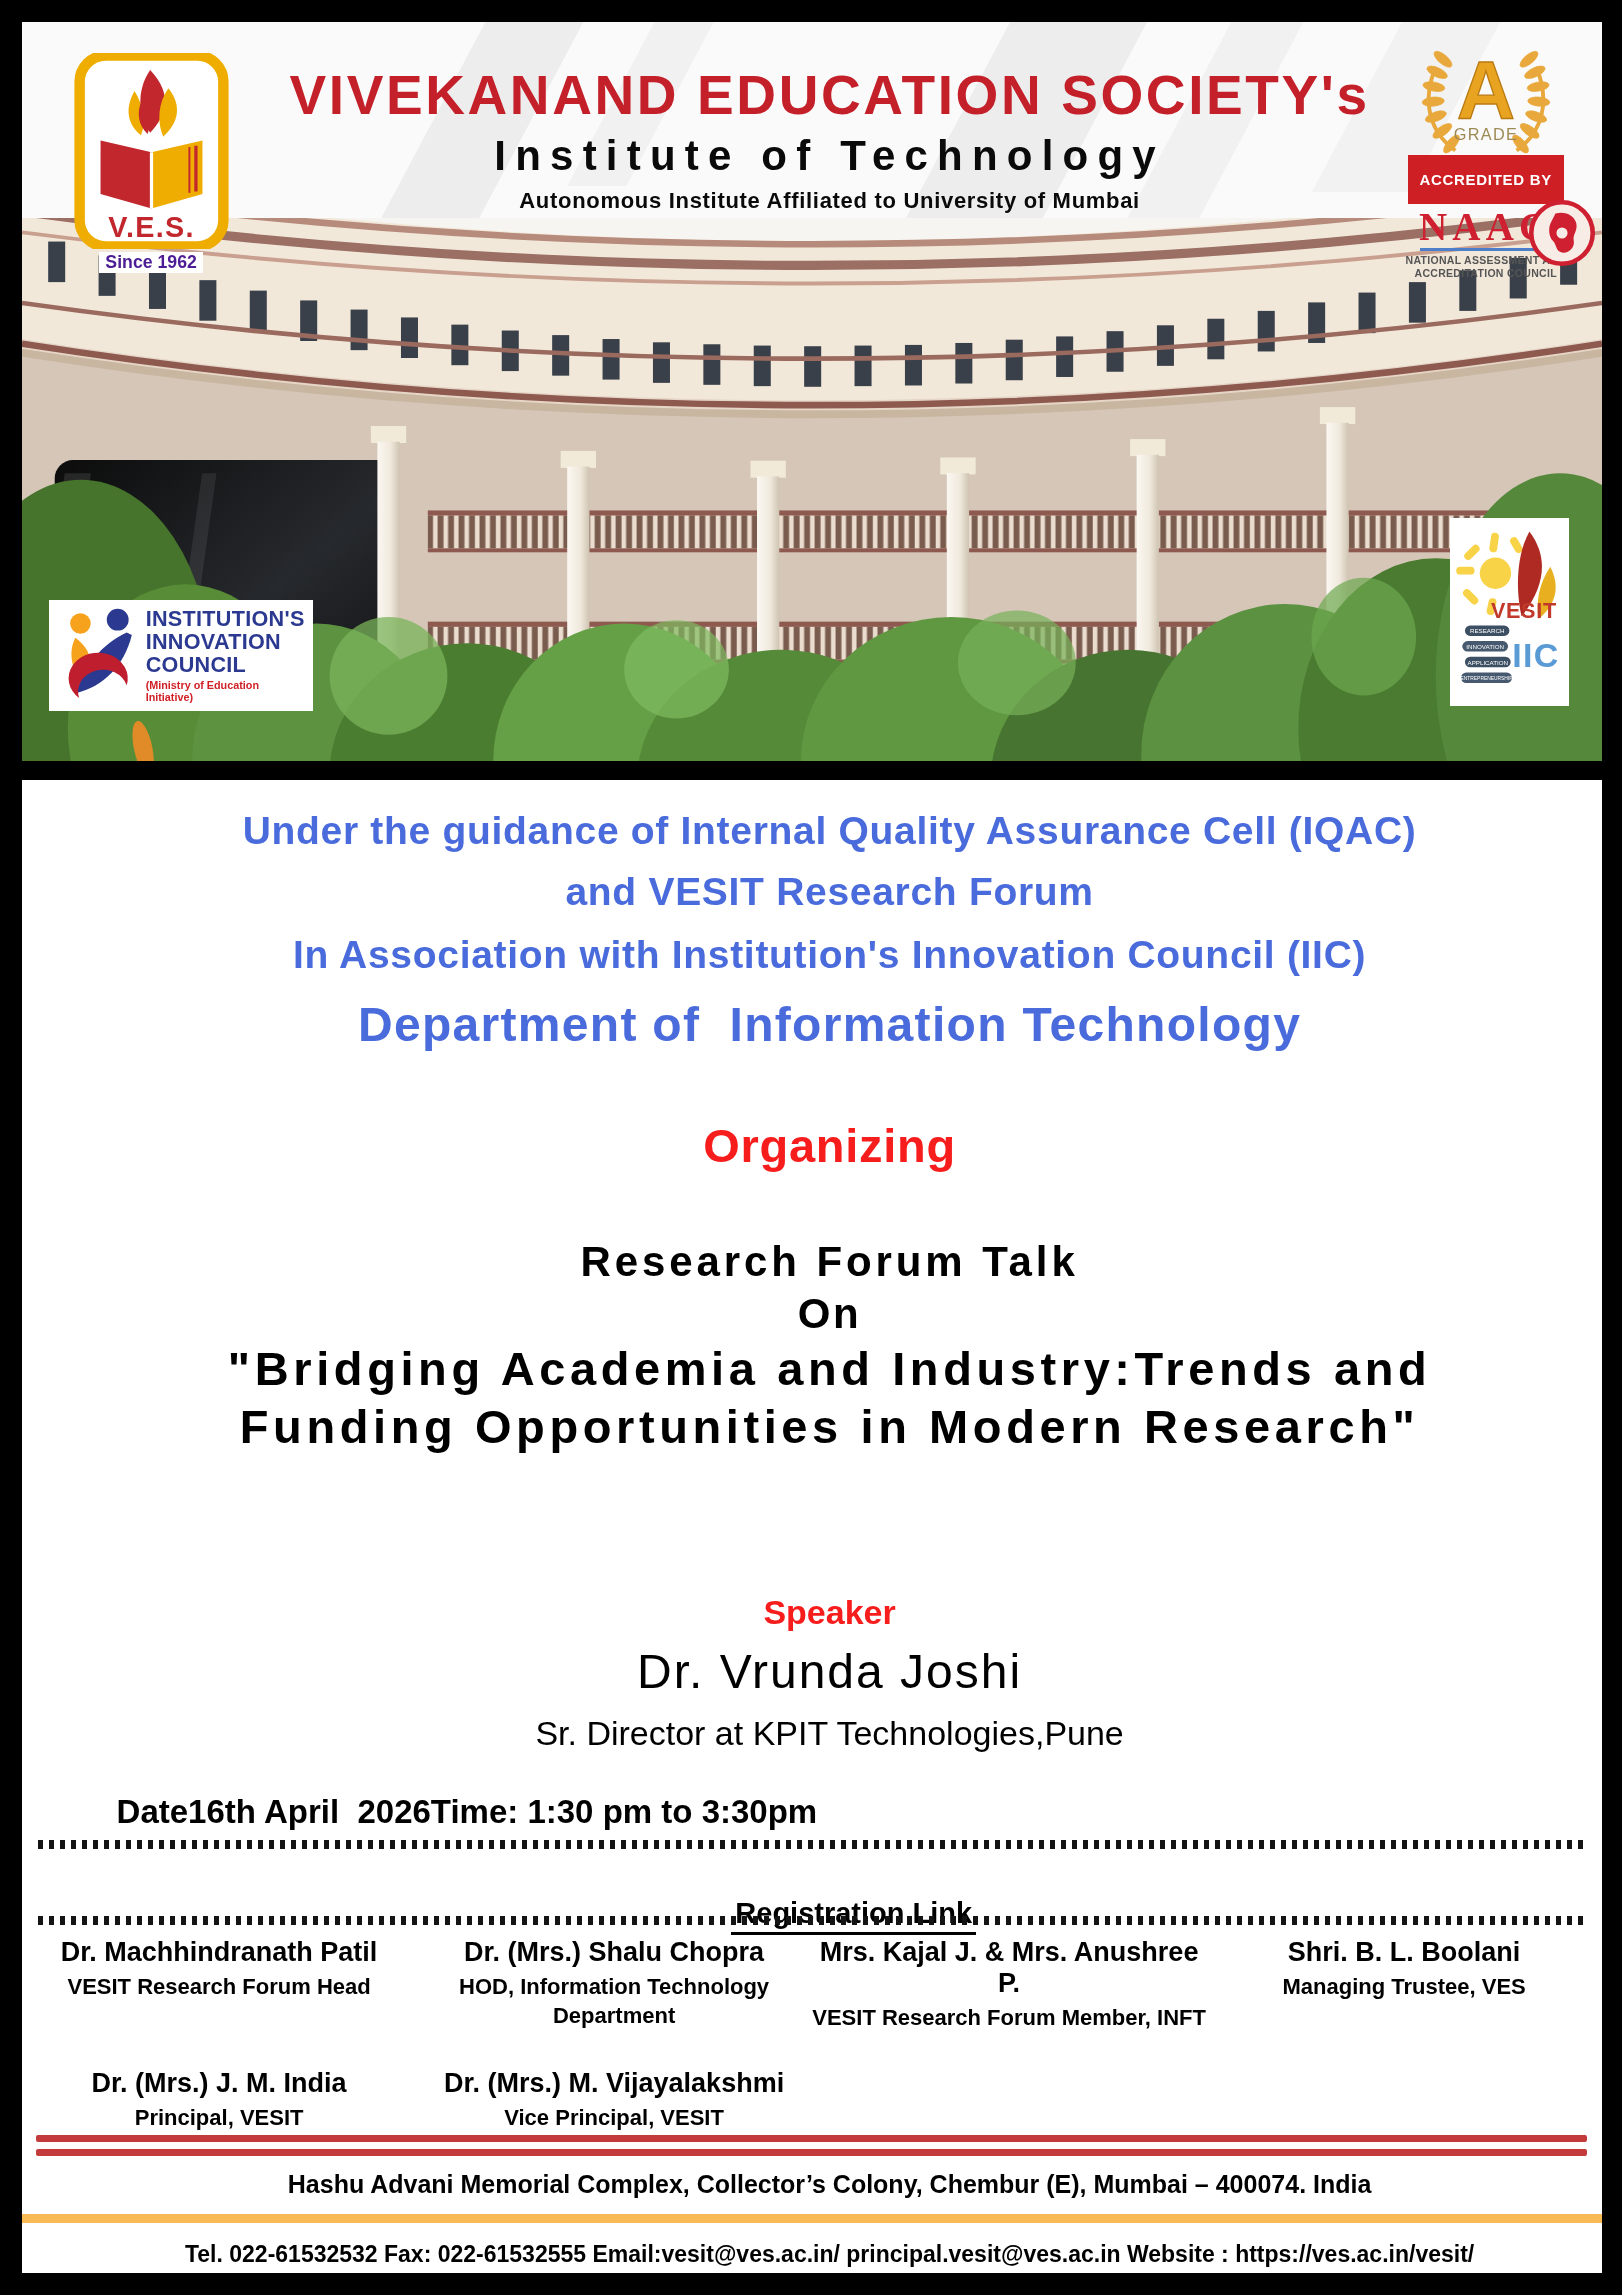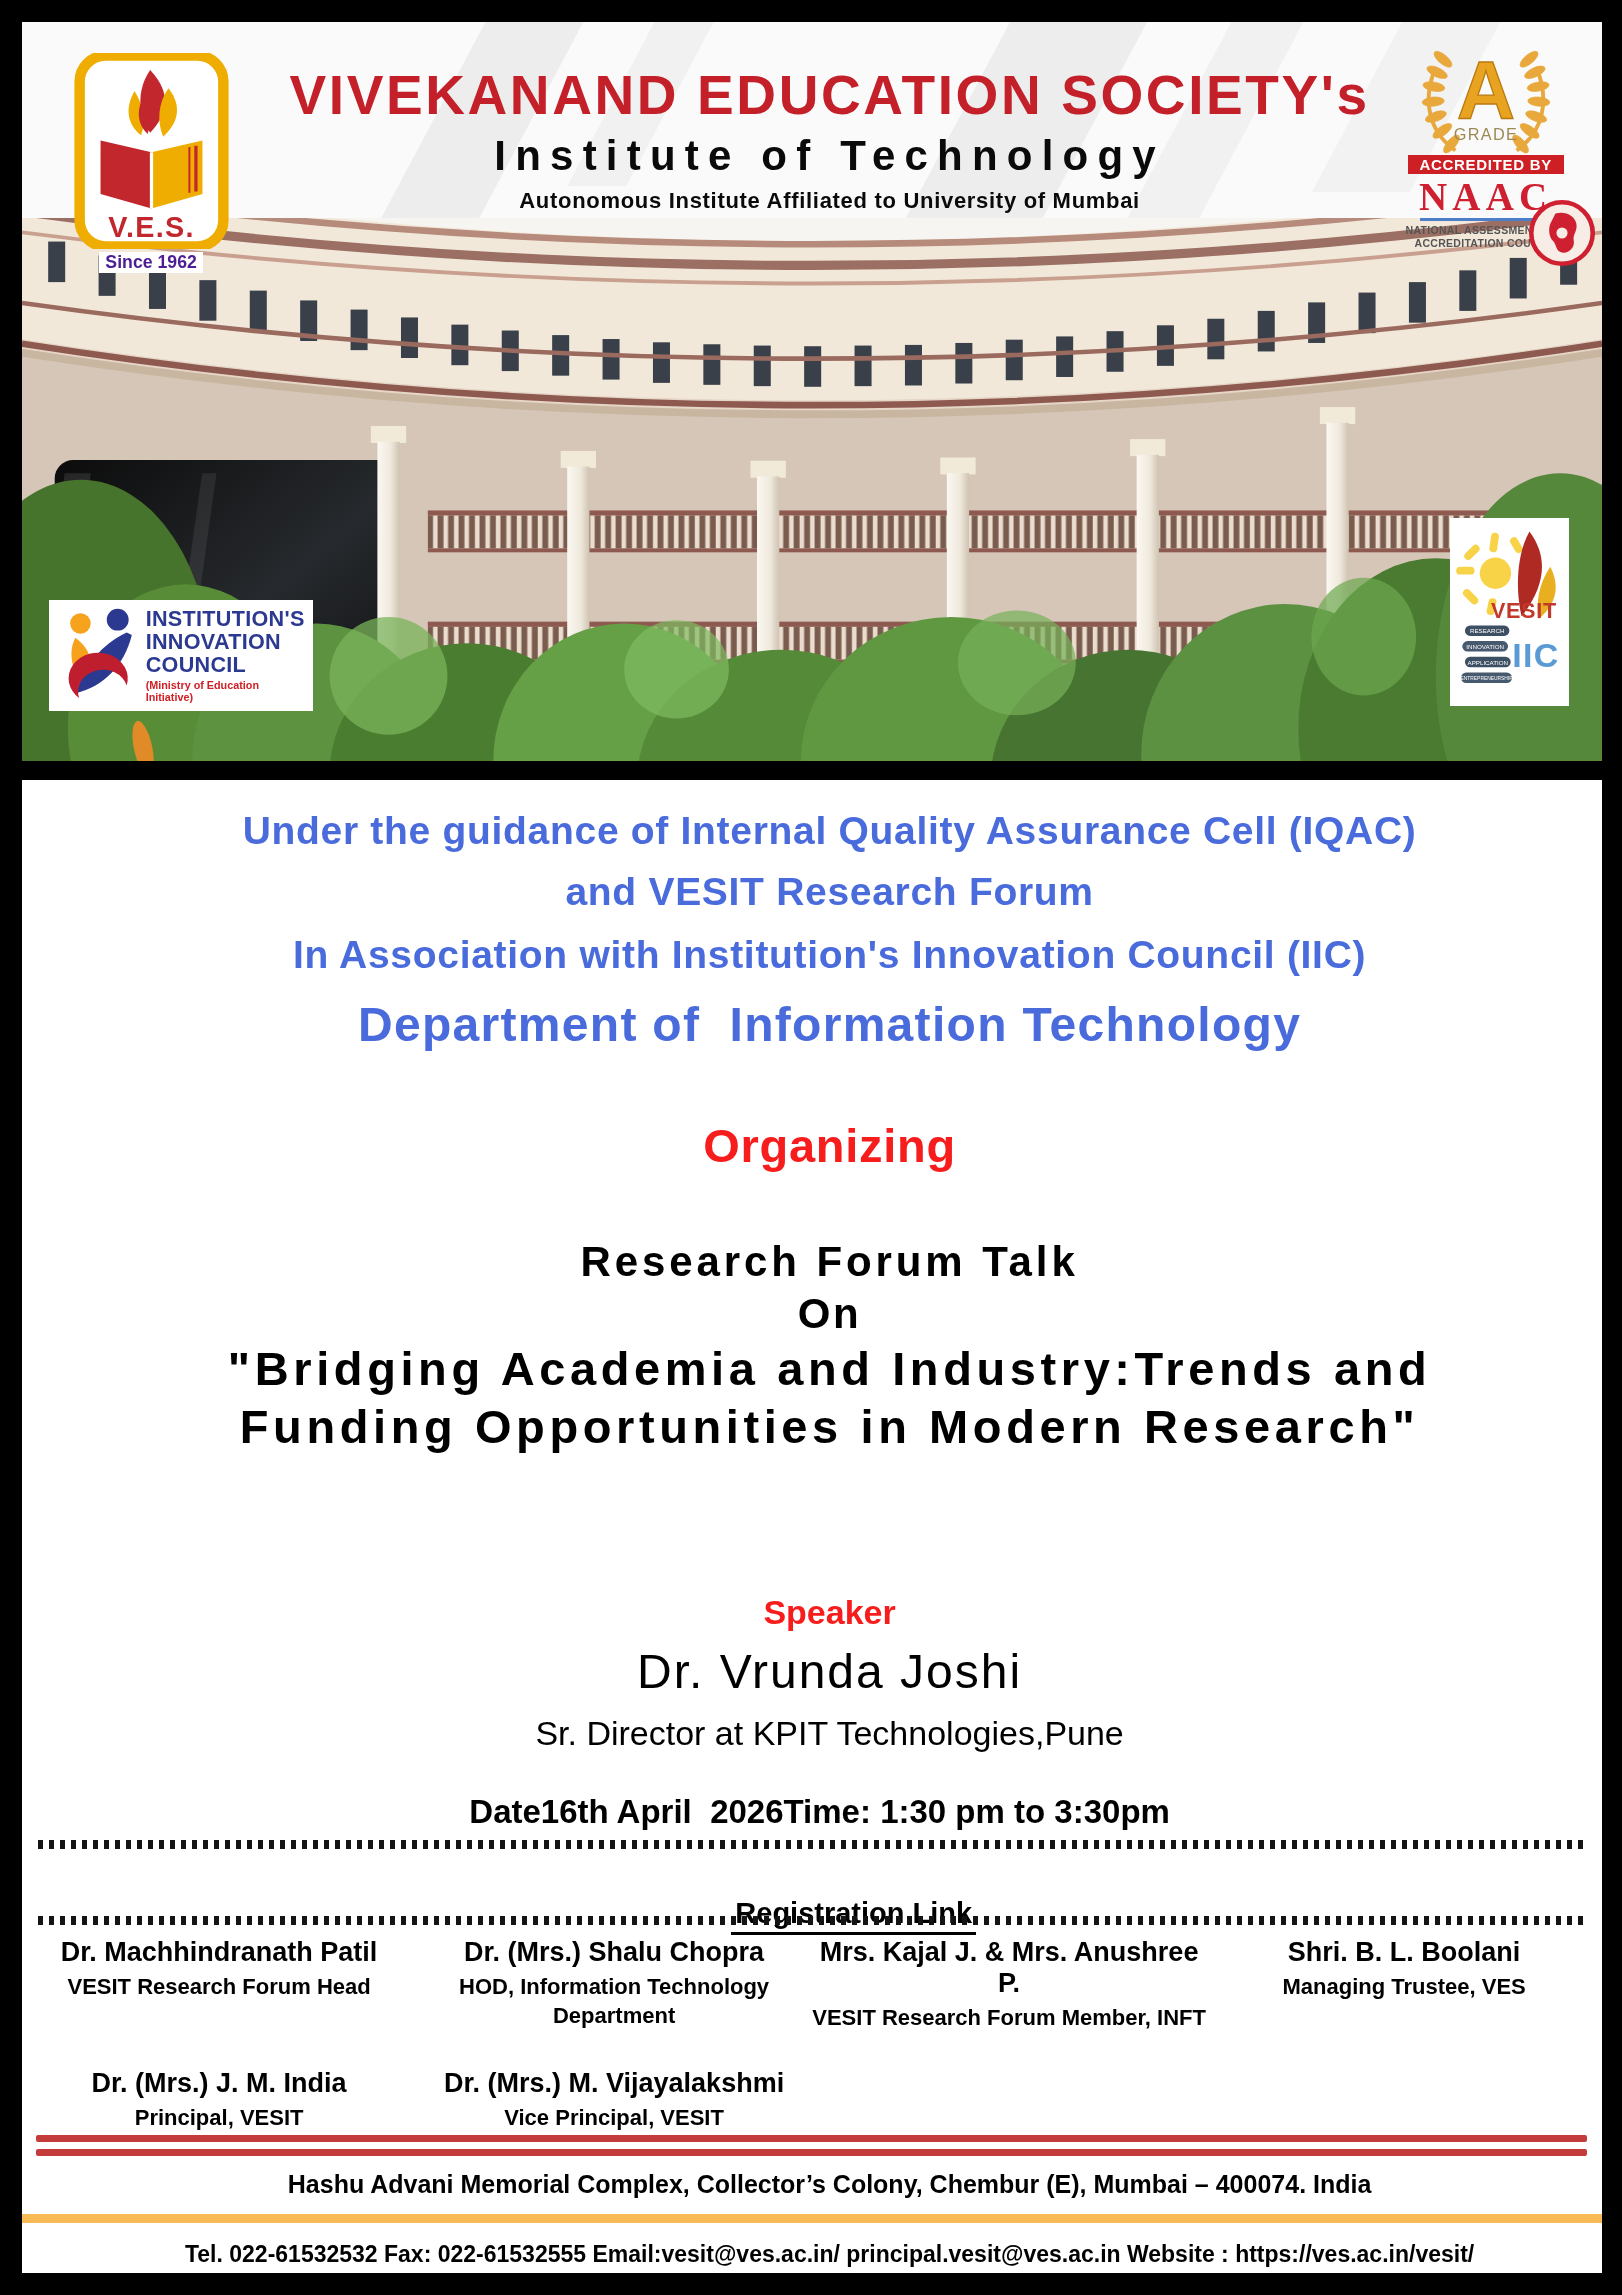--- a/index.html
+++ b/index.html
@@ -27,21 +27,21 @@
 
   .photo{position:absolute;left:0;bottom:0;width:1580px;height:543px;}
 
   
   .ves-logo{position:absolute;left:51px;top:31px;width:157px;text-align:center;}
   .ves-since{font-size:17.7px;font-weight:bold;color:#4c1d95;margin-top:1.3px;background:#fff;display:inline-block;padding:0 6.5px;}
 
   
   .naac{position:absolute;right:7.9px;top:19.6px;width:216px;height:222px;text-align:center;}
   .naac-ribbon{position:relative;margin:-3.9px auto 0;width:156px;background:#ce1f24;color:#fff;
-    font-size:15px;font-weight:bold;padding:1px 0;letter-spacing:0.7px;}
+    font-size:15px;font-weight:bold;padding:16px 0;letter-spacing:0.7px;}
   .naac-ribbon:before,.naac-ribbon:after{content:"";position:absolute;top:5.2px;width:30px;height:100%;background:#a3161a;z-index:-1;}
   .naac-ribbon:before{left:-22px;transform:skewY(-14deg);}
   .naac-ribbon:after{right:-22px;transform:skewY(14deg);}
   .naac-name{font-family:"Liberation Serif",serif;font-size:39px;font-weight:bold;color:#ce2030;
     letter-spacing:5.2px;margin-top:2.6px;line-height:1;}
   .naac-underline{width:131px;height:2.6px;background:#4d7ec9;margin:2.6px auto 2.6px;}
   .naac-council{font-size:10.5px;font-weight:bold;color:#555;line-height:1.25;letter-spacing:0.3px;}
   .naac-emblem{position:absolute;right:-2.6px;bottom:-3.9px;}
 
   
@@ -65,21 +65,21 @@
   .g3{top:153px;font-size:39px;letter-spacing:0.7px;}
   .dept{top:217px;font-size:48px;letter-spacing:1.3px;}
   .organizing{top:338px;font-size:47px;font-weight:bold;color:#f71d1d;letter-spacing:0.7px;}
   .talk1{top:458px;font-size:42px;font-weight:bold;letter-spacing:3.9px;}
   .talk2{top:510px;font-size:42px;font-weight:bold;letter-spacing:2.6px;}
   .title1{top:561px;font-size:47px;font-weight:bold;letter-spacing:4.6px;}
   .title2{top:619px;font-size:47px;font-weight:bold;letter-spacing:4.6px;}
   .speaker-label{top:813px;font-size:34px;font-weight:bold;color:#f71d1d;}
   .speaker-name{top:864px;font-size:48px;font-weight:normal;letter-spacing:2px;}
   .speaker-desig{top:934px;font-size:34px;font-weight:500;letter-spacing:0;}
-  .datetime{position:absolute;top:1013px;left:0;right:0;display:flex;justify-content:center;
+  .datetime{position:absolute;top:1013px;left:0;right:0;display:flex;justify-content:flex-start;
     padding:0 79px 0 95px;font-size:33px;font-weight:bold;white-space:pre-wrap;}
   .dots{position:absolute;left:16.4px;right:16.4px;height:8.5px;
     background:repeating-linear-gradient(90deg,#141414 0 4.6px,transparent 4.6px 11px);}
   .dots1{top:1060px;}
   .dots2{top:1136px;}
   .registration{top:1084px;font-size:29px;}
   .registration span{font-weight:bold;border-bottom:3.3px solid #000;padding:0 3.9px 2.6px;}
   .committee{position:absolute;top:1157px;left:0;right:0;display:grid;
     grid-template-columns:1fr 1fr 1fr 1fr;row-gap:35px;}
   .member{text-align:center;}

